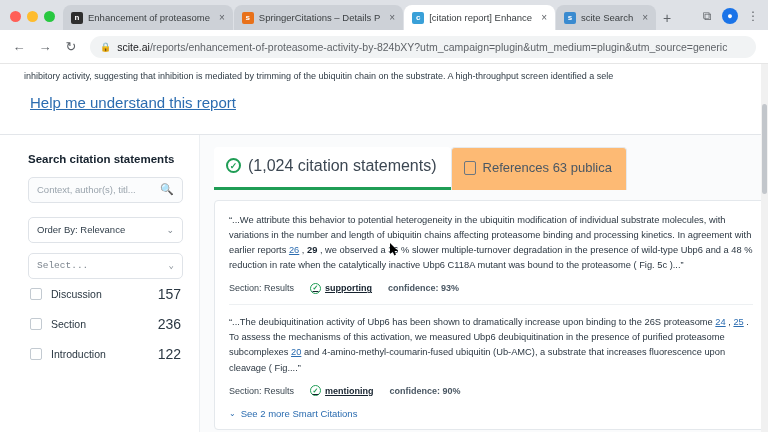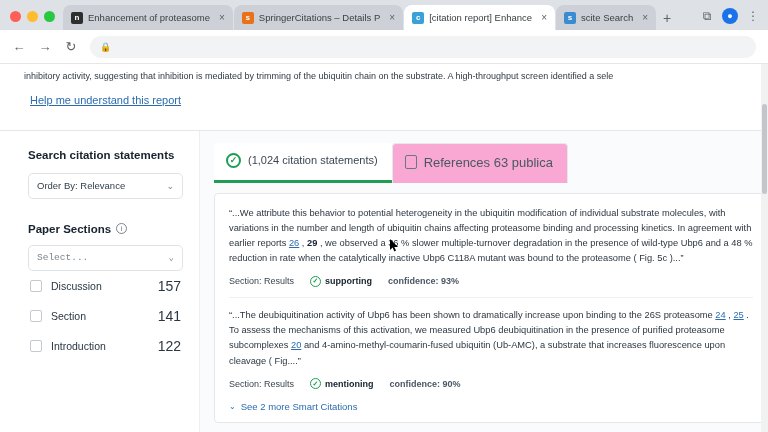--- a/index.html
+++ b/index.html
@@ -66,40 +66,40 @@
   .url { white-space:nowrap; overflow:hidden; text-overflow:ellipsis; }
   .url .dim { color:#5f6368; }
 
   
   .page { flex:1; background:#ffffff; position:relative; overflow:hidden; display:flex; flex-direction:column; }
   .top-text {
     padding:6px 24px 0 24px; font-size:9px; color:#2f3b45; line-height:1.5;
     white-space:nowrap; overflow:hidden;
   }
   .help-link {
-    padding:10px 24px 0 30px; font-size:11px; color:#2b6cb0;
+    padding:10px 24px 0 30px; font-size:15px; color:#2b6cb0;
     text-decoration:underline; display:inline-block;
   }
   .divider { height:1px; background:#e3e6ea; margin-top:22px; }
 
   .body-cols { flex:1; display:flex; min-height:0; background:#fafbfc; }
   .sidebar {
     width:200px; background:#ffffff; border-right:1px solid #eceff2;
     padding:14px 16px 0 28px; flex:0 0 200px;
   }
   .side-title { font-size:11.5px; font-weight:bold; color:#16222e; margin:4px 0 12px 0; }
   .search-box {
     height:26px; border:1px solid #dfe3e8; border-radius:5px; background:#fbfcfd;
     display:flex; align-items:center; padding:0 8px; gap:6px; font-size:9.5px; color:#9aa4ad;
   }
   .search-box .mag { margin-left:auto; color:#5a6672; font-size:11px; }
   .select {
     height:26px; border:1px solid #dfe3e8; border-radius:5px; background:#ffffff;
     display:flex; align-items:center; padding:0 8px; gap:6px; font-size:9.5px; color:#33404c;
-    margin-top:2px;
+    margin-top:14px;
   }
   .select .chev { margin-left:auto; color:#7b848d; font-size:9px; }
   .sec-head {
     margin-top:24px; font-size:11.5px; font-weight:bold; color:#16222e;
     display:flex; align-items:center; gap:5px;
   }
   .info-i {
     width:11px; height:11px; border-radius:50%; border:1px solid #7b848d;
     color:#7b848d; font-size:8px; display:flex; align-items:center; justify-content:center;
     font-weight:normal;
@@ -115,40 +115,40 @@
   .chk-count { margin-left:auto; color:#2a3742; font-size:14px; }
 
   .main { flex:1; min-width:0; padding:12px 0 0 14px; position:relative; }
   .tabrow { display:flex; align-items:stretch; gap:0; padding-right:0; }
   .ctab {
     display:flex; align-items:center; gap:7px; padding:10px 14px 12px 12px;
     font-size:13px; color:#16222e; background:#ffffff;
     border-top-left-radius:4px; border-top-right-radius:4px;
   }
   .ctab.active { border-bottom:3px solid #1f9d55; font-weight:bold; }
-  .ctab.inactive { color:#4a5763; background:#f9a8d4; border:1px solid #e6e9ec; border-bottom:none; }
-  .ctab .sub { font-weight:normal; font-size:11px; color:#3c4752; }
+  .ctab.inactive { color:#4a5763; background:#fdba74; border:1px solid #e6e9ec; border-bottom:none; }
+  .ctab .sub { font-weight:normal; font-size:16px; color:#3c4752; }
   .badge-ico {
     width:15px; height:15px; border-radius:50%; border:2px solid #1f9d55;
     display:flex; align-items:center; justify-content:center; color:#1f9d55; font-size:9px;
     flex:0 0 15px;
   }
   .doc-ico {
     width:12px; height:14px; border:1.5px solid #6b7681; border-radius:2px; flex:0 0 12px;
   }
   .card {
     background:#ffffff; border:1px solid #e4e8ec; border-radius:4px;
     margin-top:10px; padding:12px 14px 10px 14px; margin-right:0;
   }
   .quote { font-size:9.3px; color:#2b3742; line-height:1.65; }
   .quote .lnk { color:#2b6cb0; text-decoration:underline; }
   .quote b { color:#16222e; }
   .meta { display:flex; align-items:center; gap:16px; margin-top:9px; font-size:9px; color:#2a3742; }
   .meta .lbl { color:#39454f; }
-  .meta .tag { display:flex; align-items:center; gap:4px; font-weight:bold; color:#16222e; }
+  .meta .tag { display:flex; align-items:center; gap:4px; font-weight:bold; color:#16222e;text-decoration:underline; }
   .tag-ico {
     width:11px; height:11px; border-radius:50%; border:1.5px solid #1f9d55; color:#1f9d55;
     font-size:7px; display:flex; align-items:center; justify-content:center; flex:0 0 11px;
   }
   .conf { color:#4a5763;font-weight:bold; }
   .hr-soft { height:1px; background:#edf0f2; margin:10px 0 0 0; }
   .more {
     margin-top:12px; font-size:9.5px; color:#2b6cb0; display:flex; align-items:center; gap:5px;
   }
   .caret { font-size:8px; }
@@ -200,55 +200,56 @@
       <div class="cr-icon">⋮</div>
     </div>
   </div>
 
   <div class="toolbar">
     <div class="tb-btn">←</div>
     <div class="tb-btn">→</div>
     <div class="tb-btn">↻</div>
     <div class="omnibox">
       <span class="lock">🔒</span>
+      <span class="url"><span>scite.ai</span><span class="dim">/reports/enhancement-of-proteasome-activity-by-824bXY?utm_campaign=plugin&amp;utm_medium=plugin&amp;utm_source=generic</span></span>
     </div>
   </div>
 
   <div class="page">
     <div class="top-text">inhibitory activity, suggesting that inhibition is mediated by trimming of the ubiquitin chain on the substrate. A high-throughput screen identified a sele</div>
     <div>
       <a class="help-link">Help me understand this report</a>
     </div>
     <div class="divider"></div>
 
     <div class="body-cols">
 
       <div class="sidebar">
         <div class="side-title">Search citation statements</div>
+        <div class="search-box">
+          <span>Context, author(s), titl...</span>
+          <span class="mag">🔍</span>
+        </div>
         <div class="select">
           <span>Order By: Relevance</span>
           <span class="chev">⌄</span>
-        </div>
-        <div class="sec-head">
-          <span>Paper Sections</span>
-          <span class="info-i">i</span>
         </div>
         <div class="select sec-select">
           <span>Select...</span>
           <span class="chev">⌄</span>
         </div>
         <div class="chk-row">
           <span class="chk"></span>
           <span>Discussion</span>
           <span class="chk-count">157</span>
         </div>
         <div class="chk-row">
           <span class="chk"></span>
           <span>Section</span>
-          <span class="chk-count">141</span>
+          <span class="chk-count">236</span>
         </div>
         <div class="chk-row">
           <span class="chk"></span>
           <span>Introduction</span>
           <span class="chk-count">122</span>
         </div>
       </div>
 
       <div class="main">
         <div class="tabrow">

